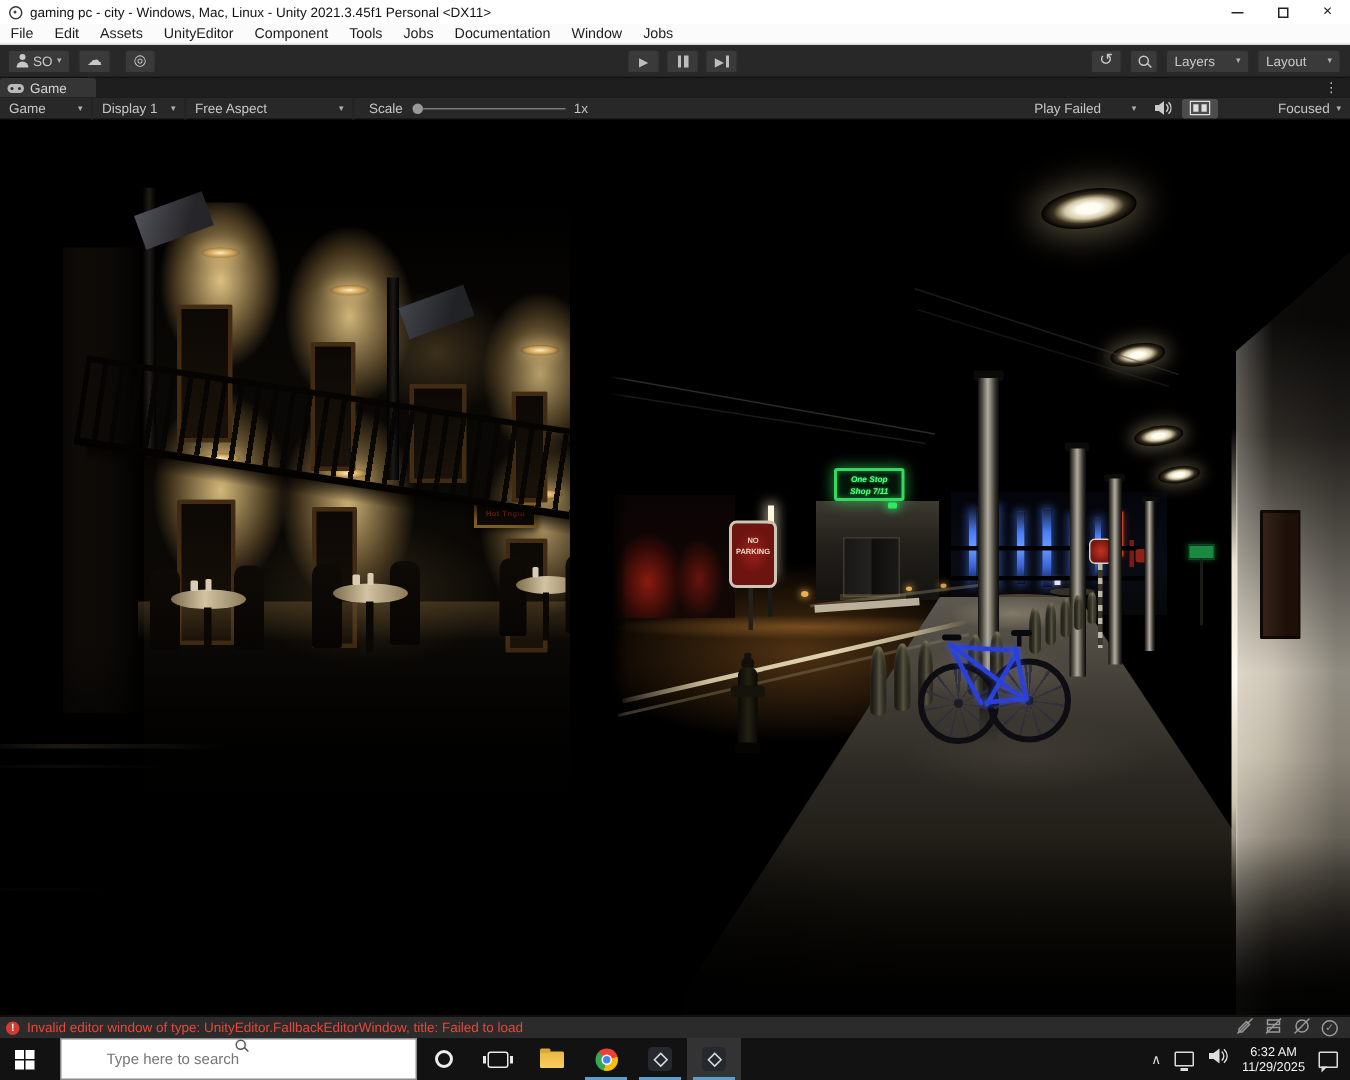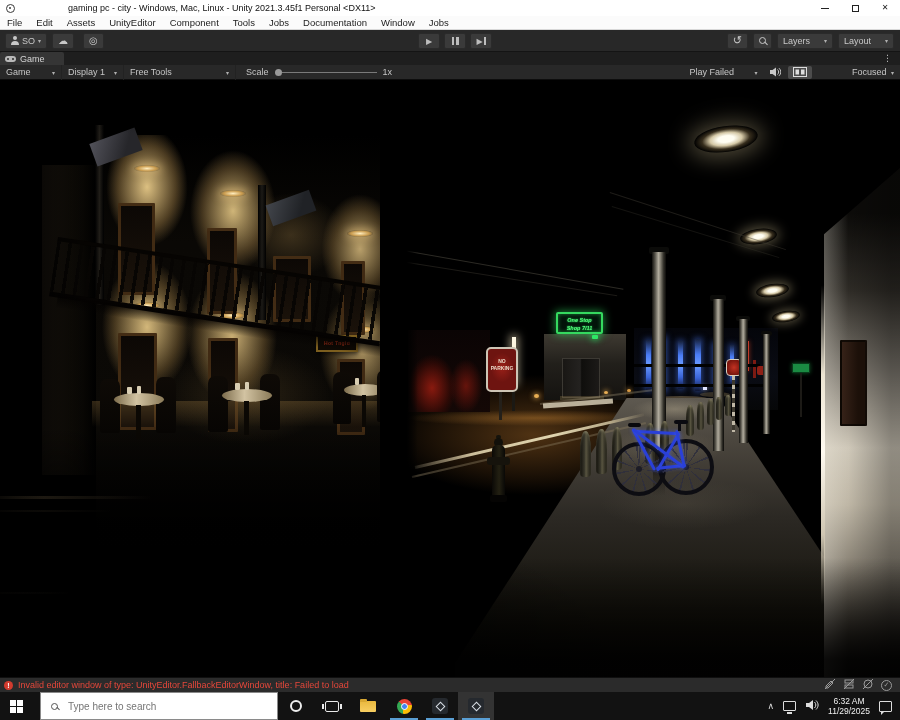--- a/index.html
+++ b/index.html
@@ -6,21 +6,21 @@
   *{box-sizing:border-box;}
   .screen{position:relative;width:900px;height:720px;overflow:hidden;
     font-family:"Liberation Sans","DejaVu Sans",sans-serif;-webkit-font-smoothing:antialiased;}
   .a{position:absolute;display:block;font-style:normal;}
 
   
   .titlebar{position:absolute;left:0;top:0;width:900px;height:16px;background:#ffffff;
     display:flex;align-items:center;font-size:9px;color:#111;}
   .ulogo{width:9px;height:9px;border-radius:50%;border:1.5px solid #3a3a3a;margin:0 5px 0 6px;position:relative;}
   .ulogo:after{content:'';position:absolute;left:2px;top:2px;width:2px;height:2px;background:#3a3a3a;border-radius:50%;}
-  .wtitle{white-space:nowrap;margin-left:48px;}
+  .wtitle{white-space:nowrap;}
   .winctl{margin-left:auto;display:flex;height:16px;}
   .wbtn{width:30px;height:16px;display:flex;align-items:center;justify-content:center;cursor:default;}
   .g-min{width:8px;height:1px;background:#222;}
   .g-max{width:7px;height:7px;border:1px solid #222;}
   .g-close{font-size:8px;color:#222;line-height:8px;}
 
   
   .menubar{position:absolute;left:0;top:16px;width:900px;height:14px;background:#fbfbfb;
     display:flex;align-items:center;font-size:9.5px;color:#1c1c1c;border-bottom:1px solid #d8d8d8;}
   .mi{padding:0 7px;}
@@ -111,21 +111,21 @@
   .err-ic{width:9px;height:9px;border-radius:50%;background:#d23b2e;color:#fff;font-size:7px;font-weight:bold;
     display:flex;align-items:center;justify-content:center;margin:0 5px 0 4px;line-height:9px;}
   .err-text{color:#e5473a;white-space:nowrap;}
   .sb-icons{margin-left:auto;display:flex;align-items:center;gap:7px;padding-right:8px;}
   .sb-check{width:11px;height:11px;border-radius:50%;border:1px solid #9a9a9a;color:#9a9a9a;font-size:7px;display:flex;align-items:center;justify-content:center;}
 
   
   .taskbar{position:absolute;left:0;top:692px;width:900px;height:28px;background:#121212;display:flex;align-items:stretch;color:#eee;}
   .start{width:40px;display:flex;align-items:center;justify-content:center;}
   .winlogo{width:6px;height:6px;background:#fff;box-shadow:7px 0 0 #fff,0 7px 0 #fff,7px 7px 0 #fff;margin:-7px 7px 0 -7px;}
-  .searchbox{width:238px;background:#fff;border:1px solid #8a8a8a;display:flex;align-items:center;color:#555;}
+  .searchbox{width:238px;background:#fff;border:1px solid #8a8a8a;display:flex;align-items:center;color:#555;flex-direction:column;}
   .searchbox .mag{margin:0 8px 0 10px;}
   .searchbox input{border:0;outline:0;background:transparent;font-size:10px;color:#444;width:180px;font-family:"Liberation Sans",sans-serif;}
   .tb-ic{width:36px;display:flex;align-items:center;justify-content:center;position:relative;}
   .tb-ic.active{background:rgba(255,255,255,.14);}
   .runline{position:absolute;left:4px;bottom:0;width:28px;height:2px;background:#5a9fd4;}
   .ring{width:12px;height:12px;border:2px solid #ededed;border-radius:50%;}
   .tview{width:14px;height:11px;border:1.5px solid #e9e9e9;border-radius:2px;position:relative;}
   .tview:before{content:'';position:absolute;left:-4px;top:2px;width:2px;height:5px;background:#e9e9e9;}
   .tview:after{content:'';position:absolute;right:-4px;top:2px;width:2px;height:5px;background:#e9e9e9;}
   .folder{width:16px;height:11px;background:linear-gradient(180deg,#e9b83e,#f8cf62);border-radius:1px;position:relative;}
@@ -235,21 +235,21 @@
   <div class="gametoolbar">
     <div class="gt gtd" style="width:62px;">
       <span>Game</span>
       <span class="caret">▾</span>
     </div>
     <div class="gt gtd" style="width:62px;">
       <span>Display 1</span>
       <span class="caret">▾</span>
     </div>
     <div class="gt gtd" style="width:112px;">
-      <span>Free Tools</span>
+      <span>Free Aspect</span>
       <span class="caret">▾</span>
     </div>
     <div class="scale-wrap">
       <span>Scale</span>
       <span class="knob"></span>
       <span class="track"></span>
       <span style="margin-left:6px;">1x</span>
     </div>
     <div class="gt-right">
       <div class="gt gtd" style="width:80px;border-right:0;">

